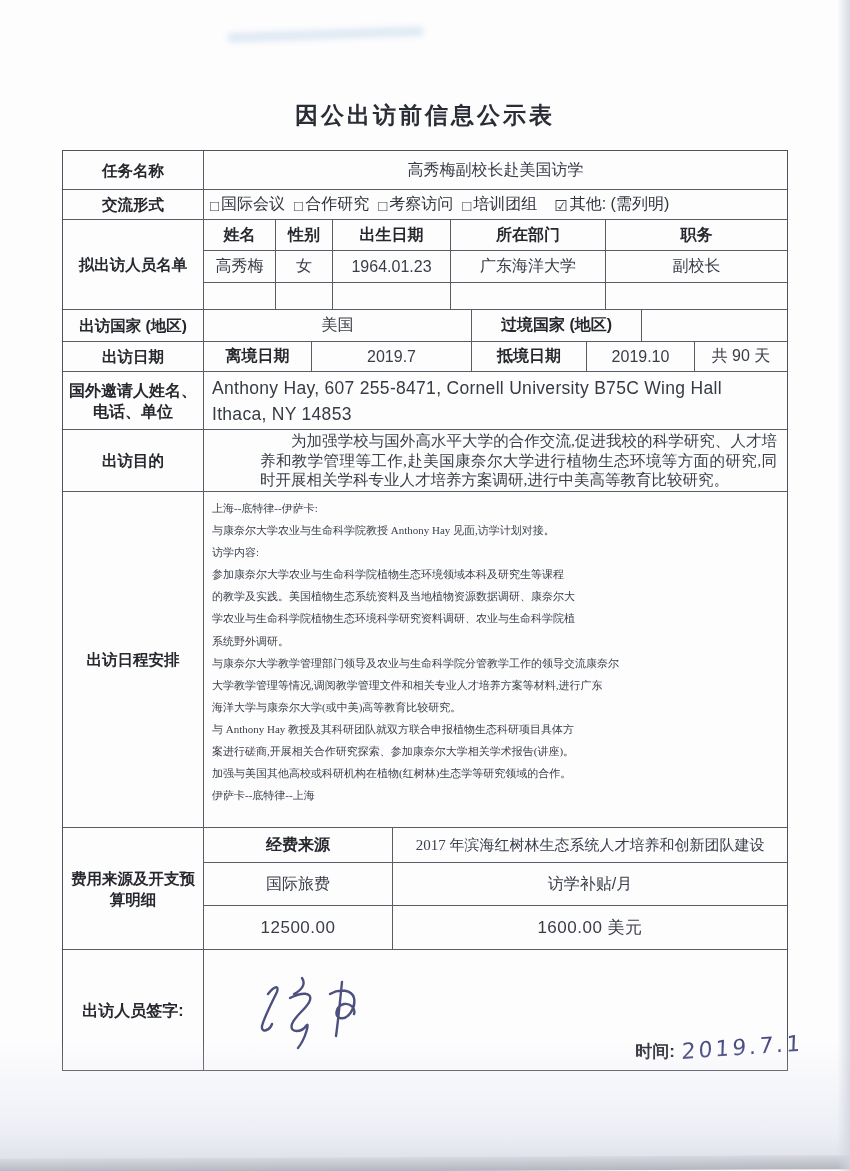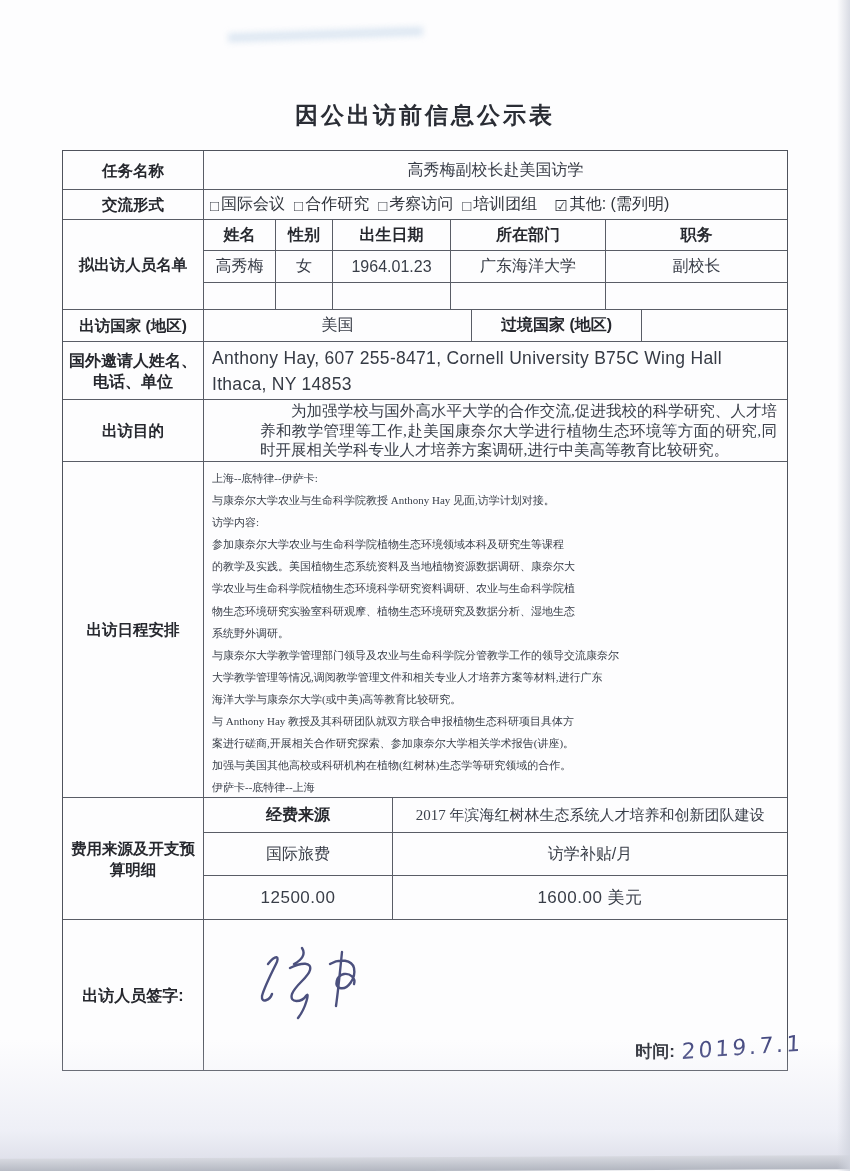--- a/index.html
+++ b/index.html
@@ -123,20 +123,28 @@
       </div>
     </div>
 
     <div class="row" style="height:32px">
       <div class="c lab nowrap">出访国家 (地区)</div>
       <div class="c val" style="flex:0 0 268px">美国</div>
       <div class="c hdr nowrap" style="flex:0 0 170px">过境国家 (地区)</div>
       <div class="c val" style="flex:1"></div>
     </div>
 
+    <div class="row" style="height:30px">
+      <div class="c lab">出访日期</div>
+      <div class="c hdr" style="flex:0 0 108px">离境日期</div>
+      <div class="c val" style="flex:0 0 160px">2019.7</div>
+      <div class="c hdr" style="flex:0 0 115px">抵境日期</div>
+      <div class="c val" style="flex:0 0 108px">2019.10</div>
+      <div class="c val" style="flex:1">共 90 天</div>
+    </div>
 
     <div class="row" style="height:58px">
       <div class="c lab" style="font-size:16px">国外邀请人姓名、电话、单位</div>
       <div class="c inviter" style="flex:1">
         <div>Anthony Hay, 607 255-8471, Cornell University B75C Wing Hall</div>
         <div>Ithaca, NY 14853</div>
       </div>
     </div>
 
     <div class="row" style="height:62px">
@@ -148,21 +156,20 @@
 
     <div class="row" style="height:336px">
       <div class="c lab">出访日程安排</div>
       <div class="c itin serif" style="flex:1">
         <div>上海--底特律--伊萨卡:</div>
         <div>与康奈尔大学农业与生命科学院教授 Anthony Hay 见面,访学计划对接。</div>
         <div>访学内容:</div>
         <div>参加康奈尔大学农业与生命科学院植物生态环境领域本科及研究生等课程</div>
         <div>的教学及实践。美国植物生态系统资料及当地植物资源数据调研、康奈尔大</div>
         <div>学农业与生命科学院植物生态环境科学研究资料调研、农业与生命科学院植</div>
-        <div>物生态环境研究实验室科研观摩、植物生态环境研究及数据分析、湿地生态</div>
         <div>系统野外调研。</div>
         <div>与康奈尔大学教学管理部门领导及农业与生命科学院分管教学工作的领导交流康奈尔</div>
         <div>大学教学管理等情况,调阅教学管理文件和相关专业人才培养方案等材料,进行广东</div>
         <div>海洋大学与康奈尔大学(或中美)高等教育比较研究。</div>
         <div>与 Anthony Hay 教授及其科研团队就双方联合申报植物生态科研项目具体方</div>
         <div>案进行磋商,开展相关合作研究探索、参加康奈尔大学相关学术报告(讲座)。</div>
         <div>加强与美国其他高校或科研机构在植物(红树林)生态学等研究领域的合作。</div>
         <div>伊萨卡--底特律--上海</div>
       </div>
     </div>

